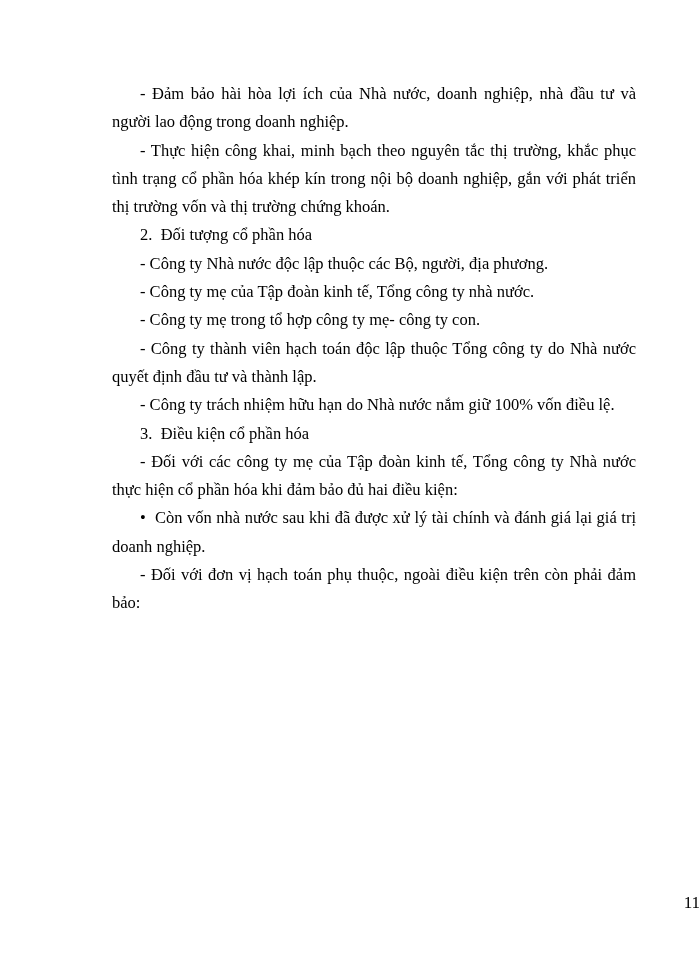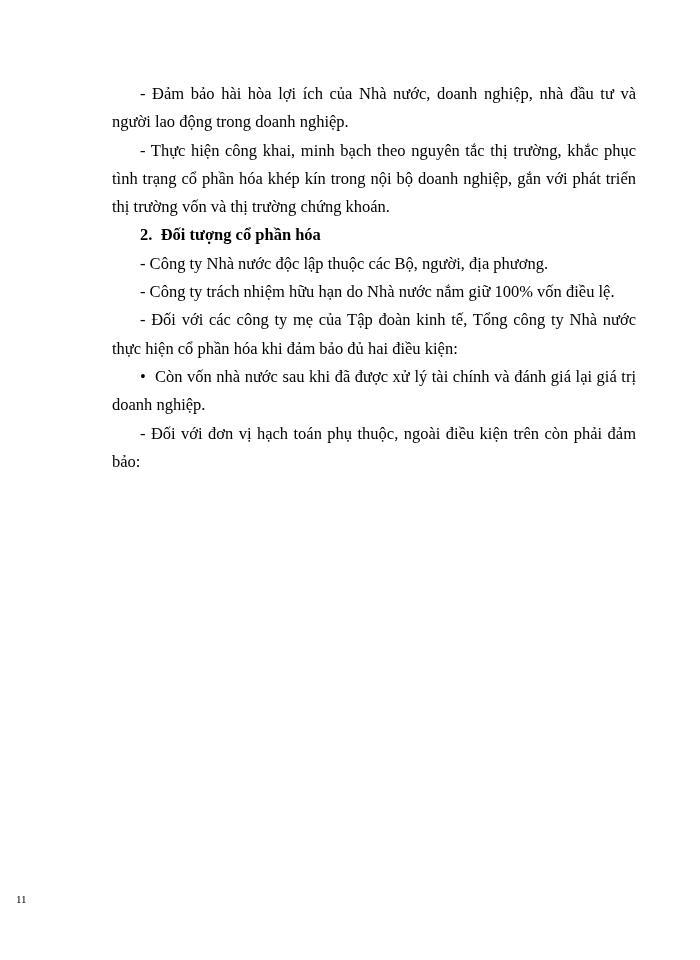--- a/index.html
+++ b/index.html
@@ -19,39 +19,43 @@
     overflow: hidden;
   }
   .block {
     margin: 0;
     font-size: 16.5px;
     line-height: 28.3px;
     text-align: justify;
     text-indent: 28px;
   }
   .heading {
-    font-weight: bold;
+    font-weight: normal;
   }
   .page-number {
     position: absolute;
     left: 16px;
     right: 0;
     top: 893px;
-    text-align: left;
-    font-size: 11px;
+    text-align: right;
+    font-size: 17px;
     font-family: "Liberation Serif", "DejaVu Serif", serif;
     color: #000000;
   }
 </style>
 </head>
 <body>
 
 <div class="page">
   <p class="block">- Đảm bảo hài hòa lợi ích của Nhà nước, doanh nghiệp, nhà đầu tư và người lao động trong doanh nghiệp.</p>
   <p class="block">- Thực hiện công khai, minh bạch theo nguyên tắc thị trường, khắc phục tình trạng cổ phần hóa khép kín trong nội bộ doanh nghiệp, gắn với phát triển thị trường vốn và thị trường chứng khoán.</p>
   <p class="block heading">2.&nbsp; Đối tượng cổ phần hóa</p>
   <p class="block">- Công ty Nhà nước độc lập thuộc các Bộ, người, địa phương.</p>
+  <p class="block">- Công ty mẹ của Tập đoàn kinh tế, Tổng công ty nhà nước.</p>
+  <p class="block">- Công ty mẹ trong tổ hợp công ty mẹ- công ty con.</p>
+  <p class="block">- Công ty thành viên hạch toán độc lập thuộc Tổng công ty do Nhà nước quyết định đầu tư và thành lập.</p>
   <p class="block">- Công ty trách nhiệm hữu hạn do Nhà nước nắm giữ 100% vốn điều lệ.</p>
+  <p class="block heading">3.&nbsp; Điều kiện cổ phần hóa</p>
   <p class="block">- Đối với các công ty mẹ của Tập đoàn kinh tế, Tổng công ty Nhà nước thực hiện cổ phần hóa khi đảm bảo đủ hai điều kiện:</p>
   <p class="block">•&nbsp; Còn vốn nhà nước sau khi đã được xử lý tài chính và đánh giá lại giá trị doanh nghiệp.</p>
   <p class="block">- Đối với đơn vị hạch toán phụ thuộc, ngoài điều kiện trên còn phải đảm bảo:</p>
   <div class="page-number">11</div>
 </div>
 
 </body></html>

